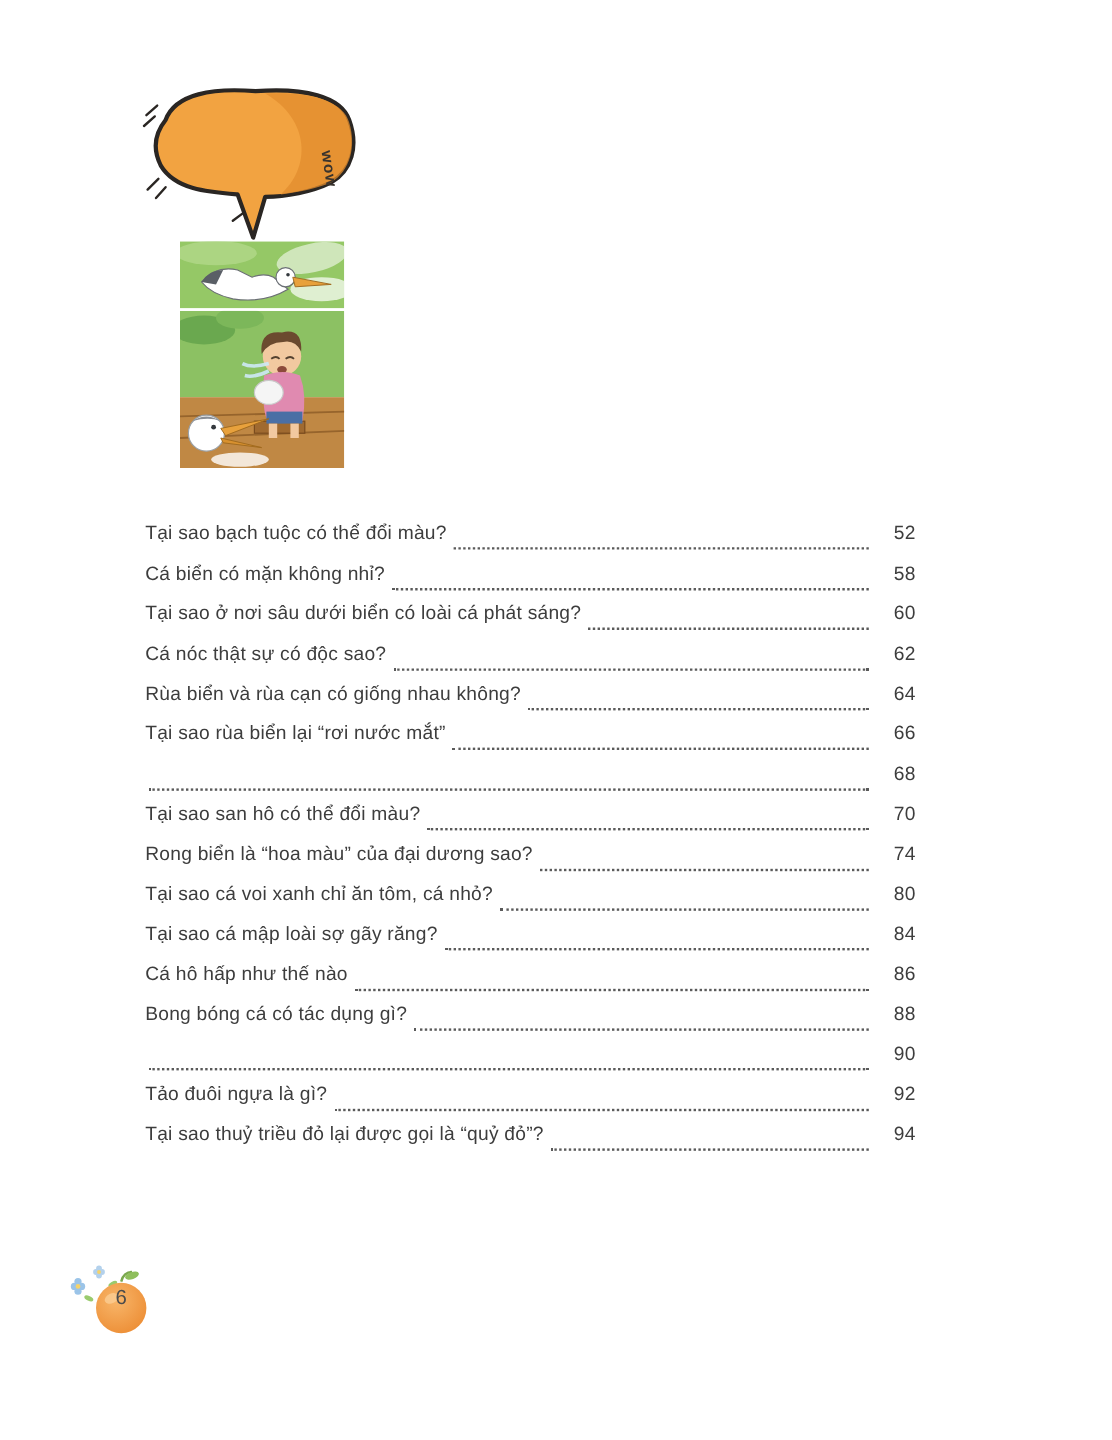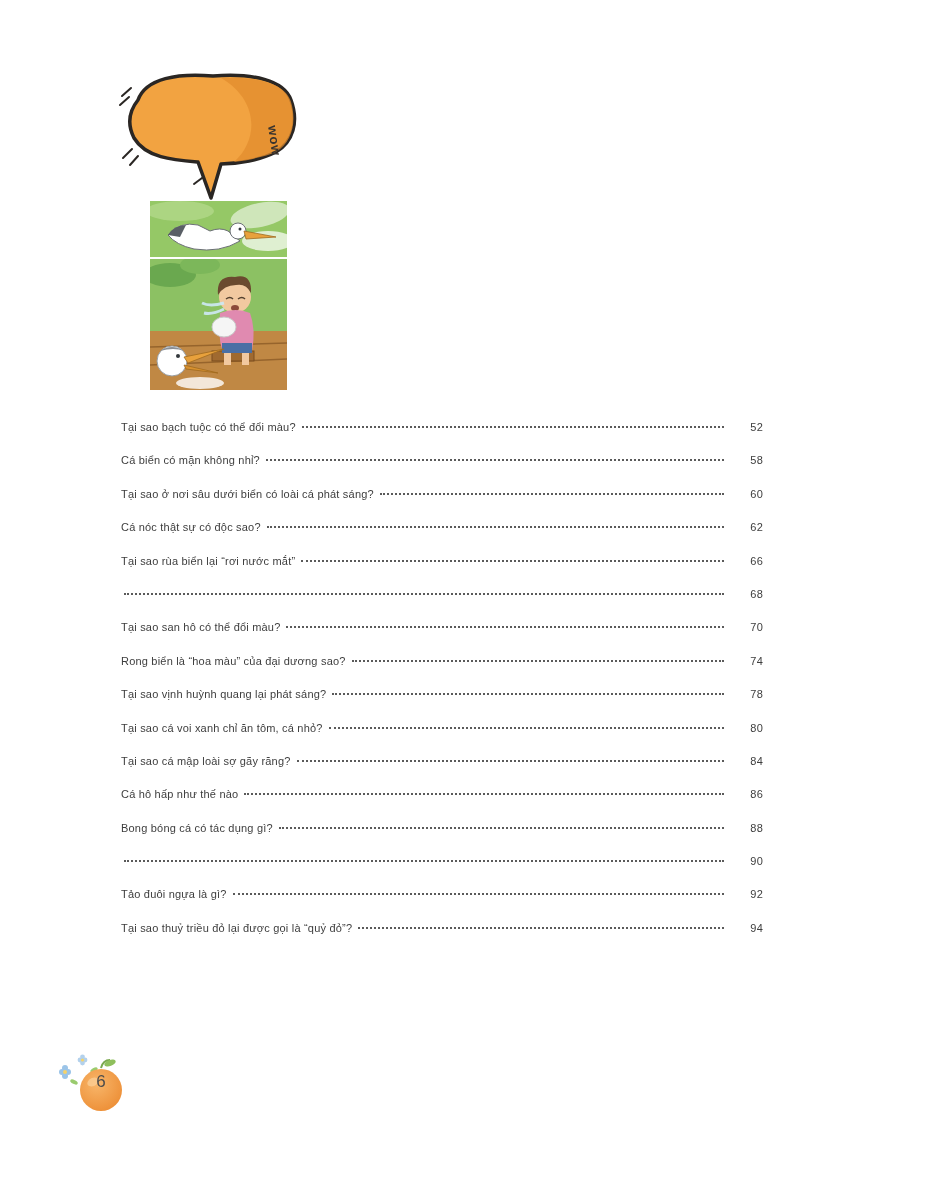--- a/index.html
+++ b/index.html
@@ -21,23 +21,23 @@
 
   
   .toc {
     position: absolute;
     left: 121px; top: 421px;
     width: 642px;
     list-style: none; margin: 0; padding: 0;
   }
   .toc-row {
     display: flex;
-    align-items: flex-start;
+    align-items: flex-end;
     height: 33.4px;
-    font-size: 11px;
+    font-size: 16px;
     color: #3d3d3d;
     letter-spacing: 0.2px;
   }
   .toc-title { white-space: nowrap; padding-right: 3px; }
   .toc-leader {
     flex: 1;
     height: 1px;
     border-bottom: 2px dotted #5a5a5a;
     margin: 0 3px;
     transform: translateY(4px);
@@ -147,20 +147,25 @@
     <span class="toc-leader"></span>
     <span class="toc-page">60</span>
   </li>
 
   <li class="toc-row">
     <span class="toc-title">Cá nóc thật sự có độc sao?</span>
     <span class="toc-leader"></span>
     <span class="toc-page">62</span>
   </li>
 
+  <li class="toc-row">
+    <span class="toc-title">Rùa biển và rùa cạn có giống nhau không?</span>
+    <span class="toc-leader"></span>
+    <span class="toc-page">64</span>
+  </li>
 
   <li class="toc-row">
     <span class="toc-title">Tại sao rùa biển lại “rơi nước mắt”</span>
     <span class="toc-leader"></span>
     <span class="toc-page">66</span>
   </li>
 
   <li class="toc-row">
     <span class="toc-leader"></span>
     <span class="toc-page">68</span>
@@ -171,25 +176,20 @@
     <span class="toc-leader"></span>
     <span class="toc-page">70</span>
   </li>
 
   <li class="toc-row">
     <span class="toc-title">Rong biển là “hoa màu” của đại dương sao?</span>
     <span class="toc-leader"></span>
     <span class="toc-page">74</span>
   </li>
 
-  <li class="toc-row">
-    <span class="toc-title">Tại sao vịnh huỳnh quang lại phát sáng?</span>
-    <span class="toc-leader"></span>
-    <span class="toc-page">78</span>
-  </li>
 
   <li class="toc-row">
     <span class="toc-title">Tại sao cá voi xanh chỉ ăn tôm, cá nhỏ?</span>
     <span class="toc-leader"></span>
     <span class="toc-page">80</span>
   </li>
 
   <li class="toc-row">
     <span class="toc-title">Tại sao cá mập loài sợ gãy răng?</span>
     <span class="toc-leader"></span>

